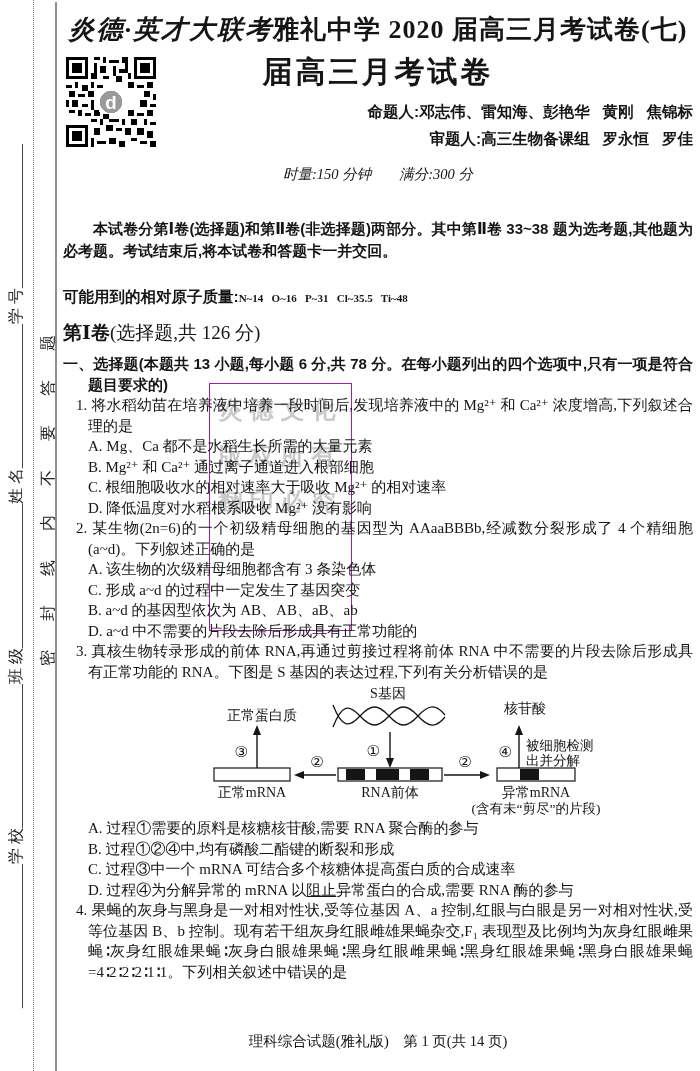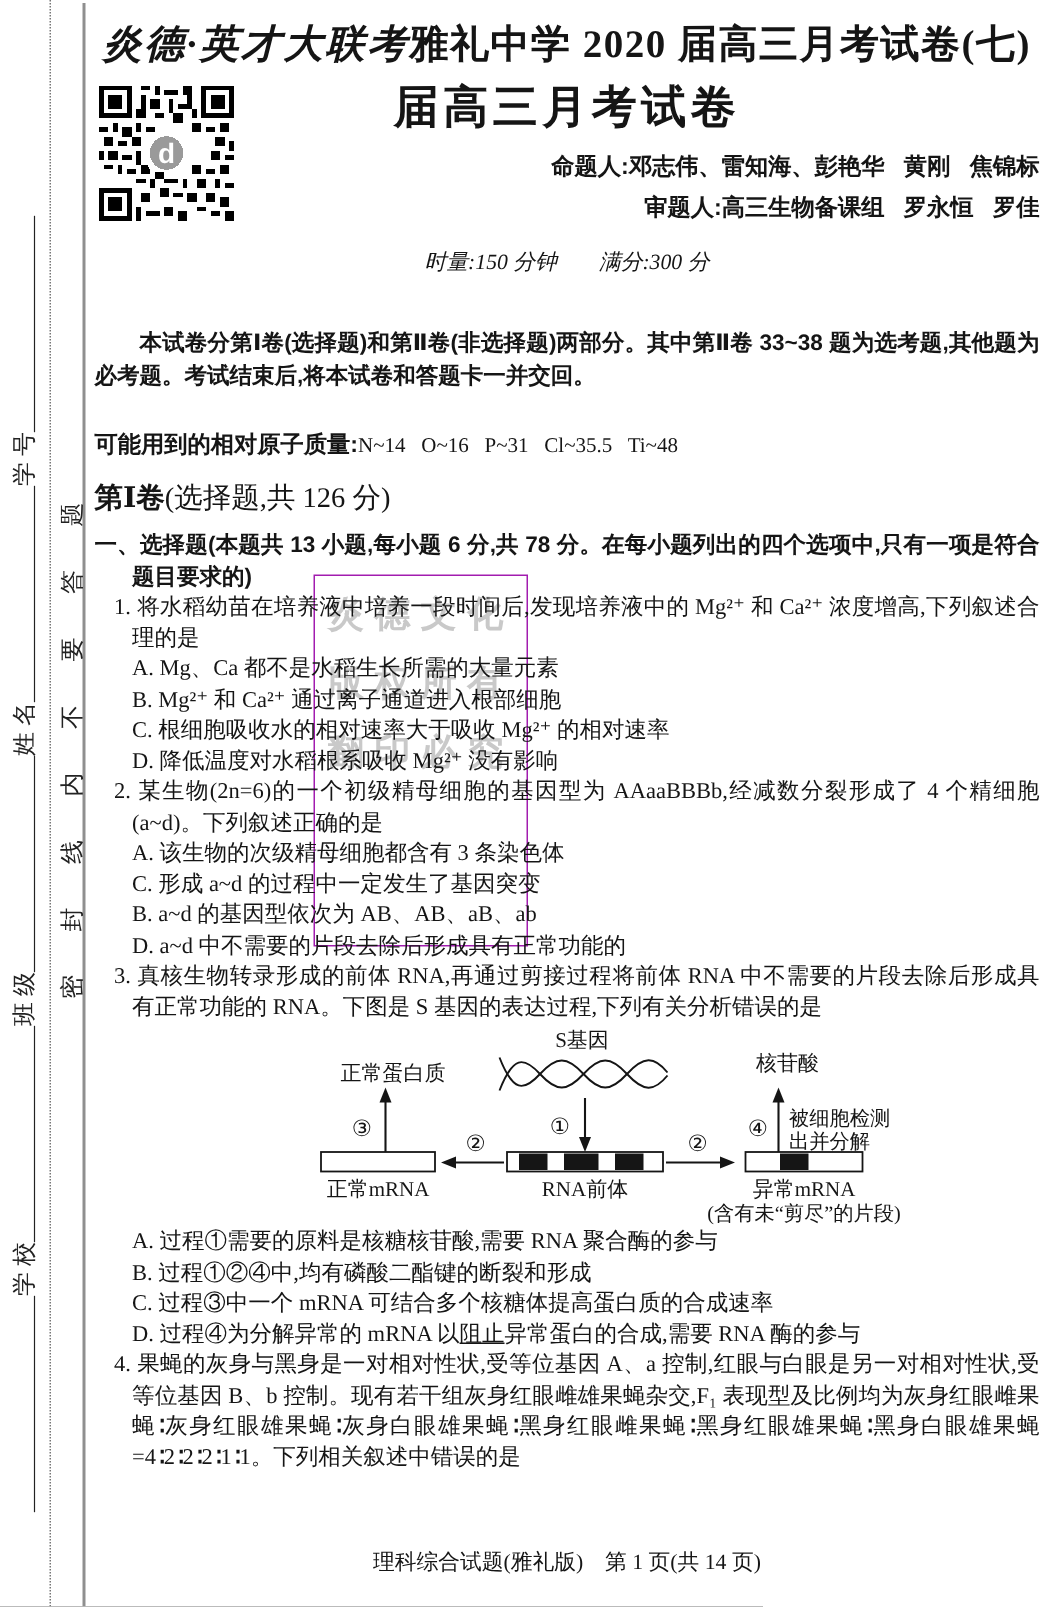--- a/index.html
+++ b/index.html
@@ -29,21 +29,21 @@
   .content{position:absolute;left:63px;top:14px;width:630px;z-index:2;}
   .title{text-align:center;font-size:26px;font-weight:700;line-height:32px;letter-spacing:1px;}
   .title .brand{font-weight:900;font-style:italic;letter-spacing:2px;}
   .subtitle{text-align:center;font-size:30px;line-height:36px;margin-top:8px;letter-spacing:3px;}
   .byline{text-align:right;font-size:15.5px;line-height:19px;margin-top:8px;}
   .byline1{margin-top:12px;}
   .timeline{text-align:center;font-size:14.5px;margin-top:17px;}
   .timeline span{margin:0 14px;font-style:italic;}
   .intro{margin-top:34px;font-size:15px;line-height:21.5px;text-indent:2em;text-align:justify;}
   .atomic{margin-top:26px;font-size:15.5px;line-height:20px;}
-  .atomic .vals{font-family:"Liberation Serif","DejaVu Serif",serif;font-weight:400;font-size:14px;}
+  .atomic .vals{font-family:"Liberation Serif","DejaVu Serif",serif;font-weight:700;font-size:11px;}
   .part1{font-size:19px;line-height:24px;margin-top:13px;}
   .part1 .bold{font-weight:700;}
   .section{margin-top:9px;font-size:15px;line-height:20.5px;padding-left:25px;text-indent:-25px;text-align:justify;}
   .q{font-size:15px;line-height:20.5px;padding-left:25px;}
   .q .stem{text-indent:-12px;text-align:justify;}
   .q .stem .qnum{margin-right:4px;}
   .opt{text-align:left;}
   .u{text-decoration:underline;}
   .diagram{display:block;margin:2px 0 0 0;}
   .diagram text{font-size:14px;fill:#151515;}

